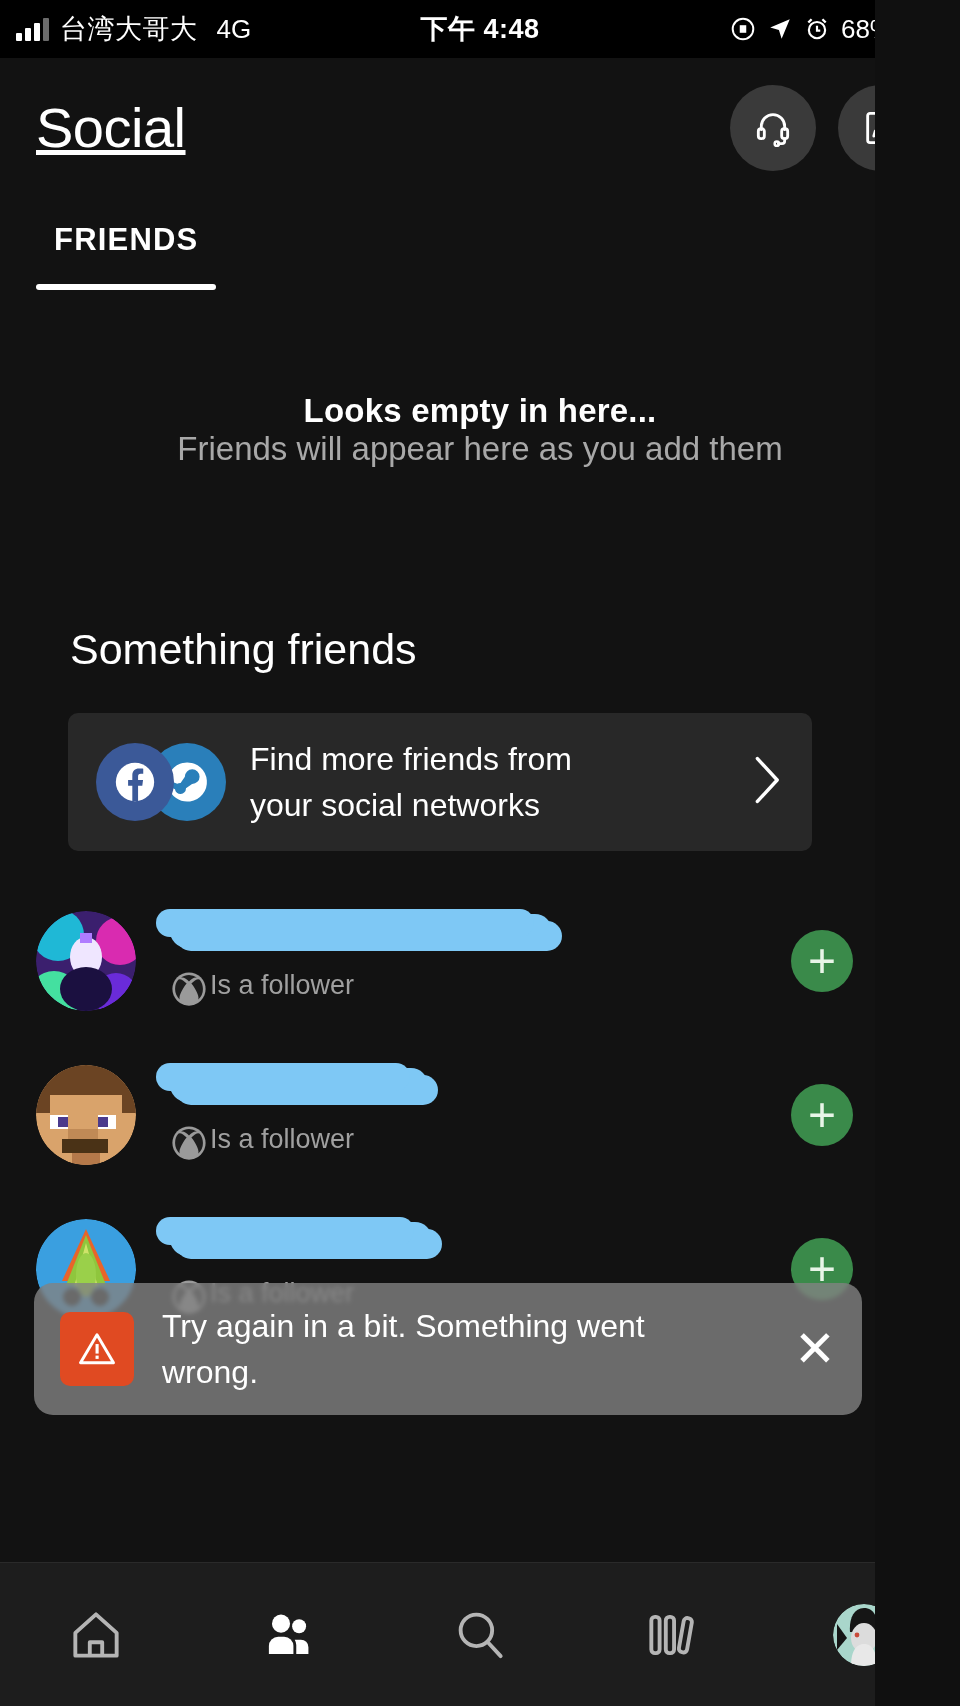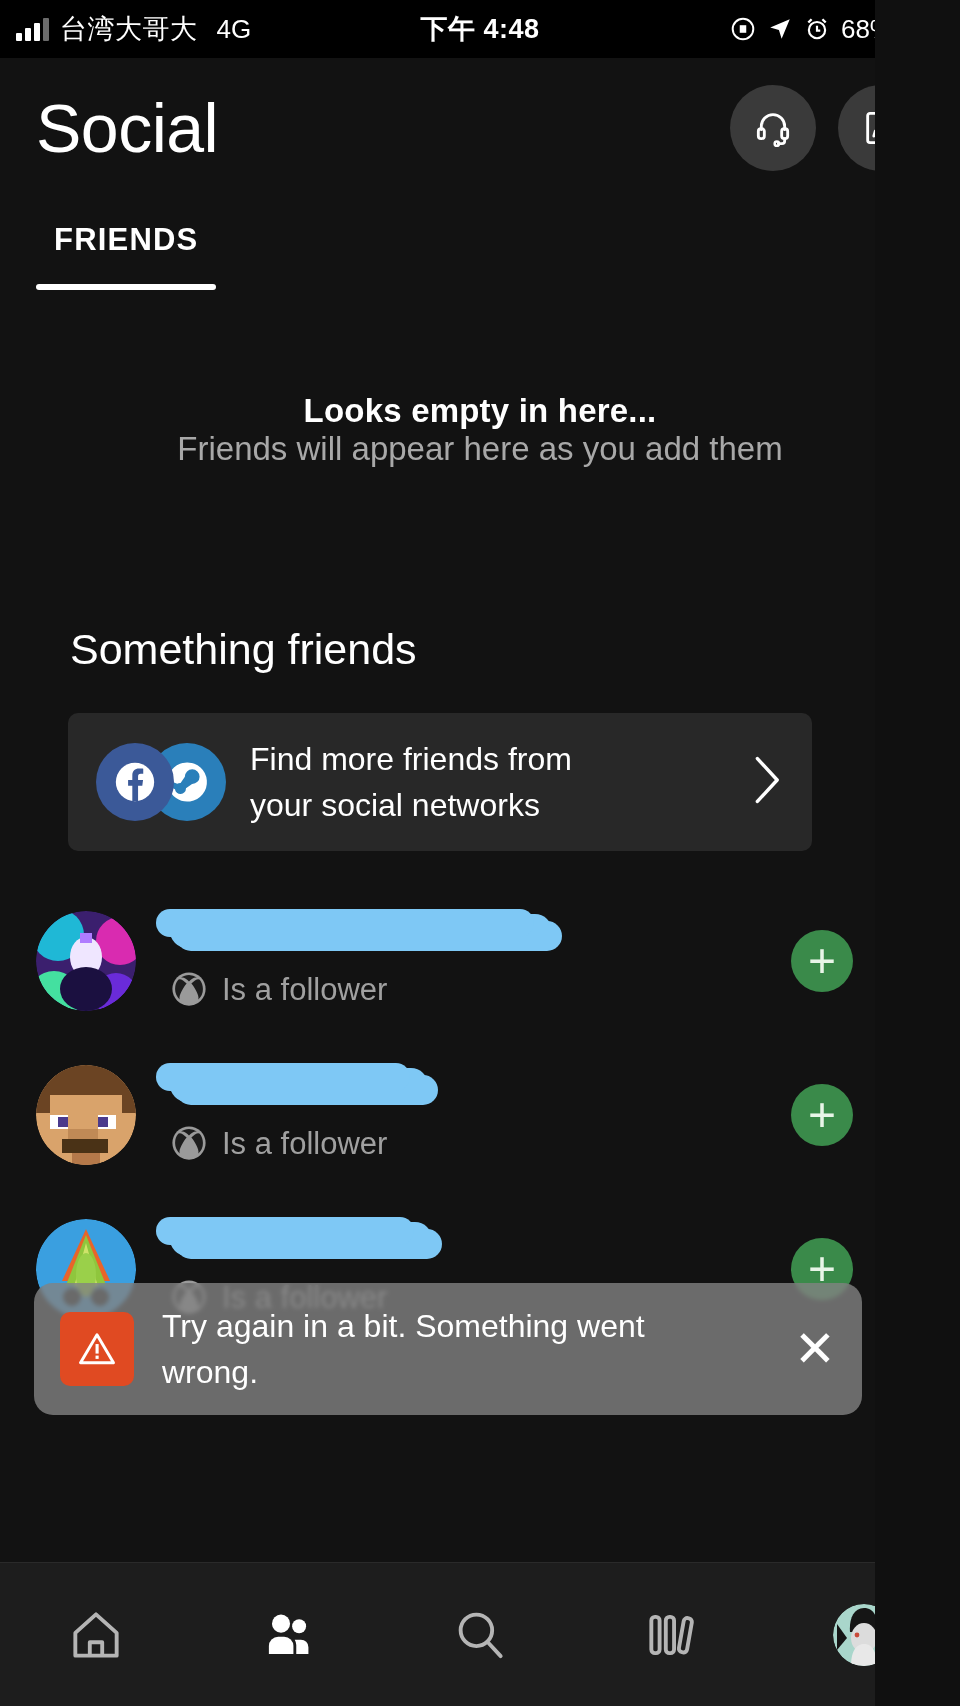--- a/index.html
+++ b/index.html
@@ -56,22 +56,22 @@
     width: 4px; height: 8px; background: #fff; border-radius: 0 2px 2px 0;
   }
   .batt b { display: block; height: 12px; background: #fff; border-radius: 2px; margin: 0 2px; width: 68%; }
 
   
   .header {
     position: absolute; top: 58px; left: 0; width: 960px; height: 140px;
     display: flex; align-items: center; padding: 0 36px;
   }
   .page-title {
-    font-size: 68px; font-weight: 300; color: #fff;
-    letter-spacing: -0.5px; line-height: 1;
+    font-size: 56px; font-weight: 300; color: #fff;
+    letter-spacing: -0.5px; line-height: 1; text-decoration: underline;
   }
   .header-actions { margin-left: auto; display: flex; gap: 22px; }
   .circle-btn {
     width: 86px; height: 86px; border-radius: 50%;
     background: #3a3a3a;
     display: flex; align-items: center; justify-content: center;
   }
 
   
   .tabs {
@@ -145,22 +145,22 @@
   }
   .redact::before {
     content: ""; position: absolute; left: 6px; right: -10px; top: 7px;
     height: 30px; border-radius: 16px; background: #7ec8f5;
   }
   .redact::after {
     content: ""; position: absolute; left: -14px; right: 18px; top: -5px;
     height: 28px; border-radius: 15px; background: #7ec8f5;
   }
   .fr-sub {
-    margin-top: 22px; display: flex; align-items: flex-end; gap: 14px;
-    color: #a0a0a0; font-size: 31px;
+    margin-top: 22px; display: flex; align-items: flex-start; gap: 2px;
+    color: #a0a0a0; font-size: 27px;
   }
   .xbox-ic { width: 38px; height: 38px; flex: none; }
   .fr-actions { display: flex; align-items: center; gap: 34px; margin-left: auto; }
   .add-btn {
     width: 62px; height: 62px; border-radius: 50%; background: #3a8a4a;
     display: flex; align-items: center; justify-content: center;
   }
   .add-btn span { color: #e8f5e8; font-size: 48px; font-weight: 300; line-height: 38px; }
   .x-btn { color: #fff; font-size: 44px; font-weight: 300; line-height: 1; }
 

